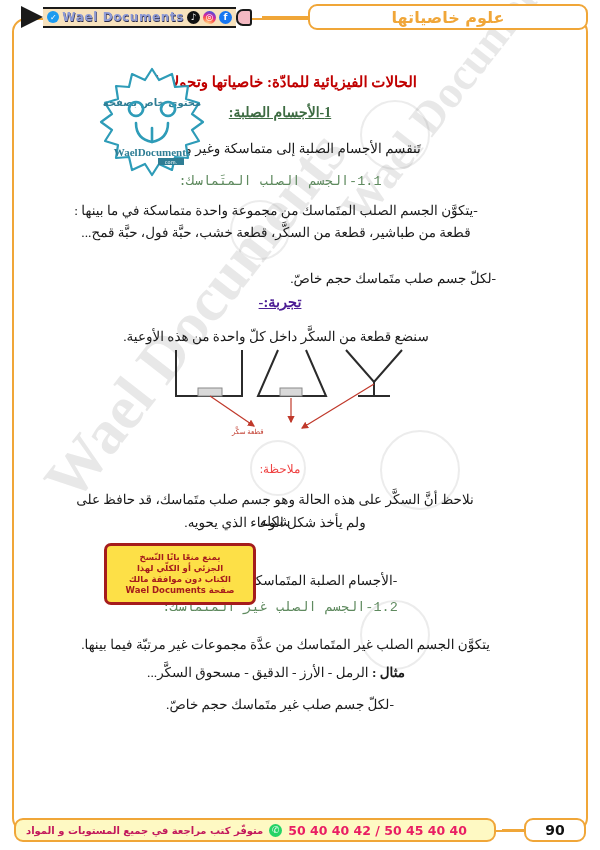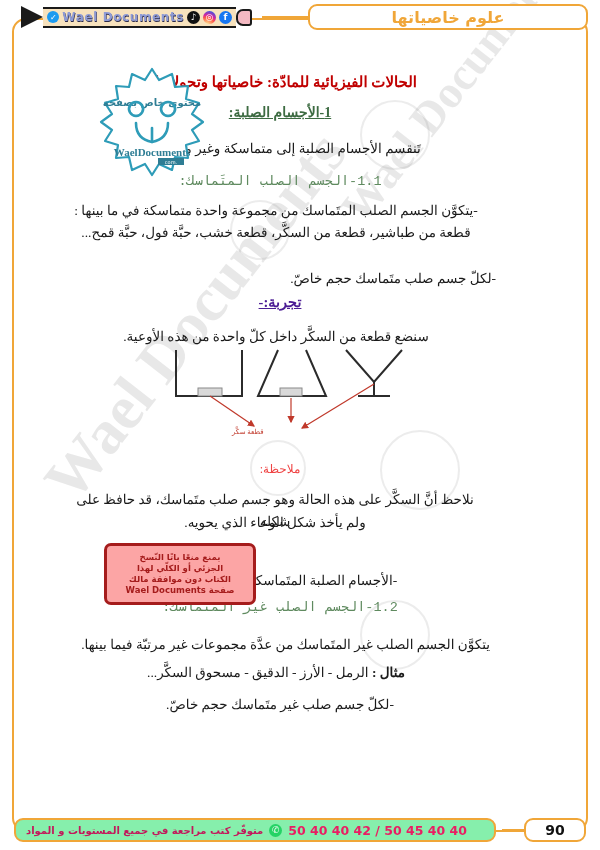--- a/index.html
+++ b/index.html
@@ -218,21 +218,21 @@
 
   
   .warn-box {
     position: absolute;
     left: 104px;
     top: 543px;
     width: 152px;
     height: 62px;
     border: 3px solid #A51C1C;
     border-radius: 7px;
-    background: #fca5a5;
+    background: #fde047;
     z-index: 7;
     display: flex;
     flex-direction: column;
     align-items: center;
     justify-content: center;
     padding: 2px 4px;
   }
   .warn-line {
     color: #A51C1C;
     font-family: "DejaVu Sans", sans-serif;
@@ -286,21 +286,21 @@
     z-index: 6;
   }
   .footer-pill {
     position: absolute;
     left: 14px;
     bottom: 8px;
     height: 24px;
     width: 482px;
     border: 2.5px solid #F0A638;
     border-radius: 9px;
-    background: #86efac;
+    background: #fef9c3;
     display: flex;
     align-items: center;
     justify-content: flex-start;
     flex-direction: row-reverse;
     gap: 6px;
     padding: 0 10px;
   }
   .footer-text {
     color: #C2185B;
     font-family: "DejaVu Sans", sans-serif;

